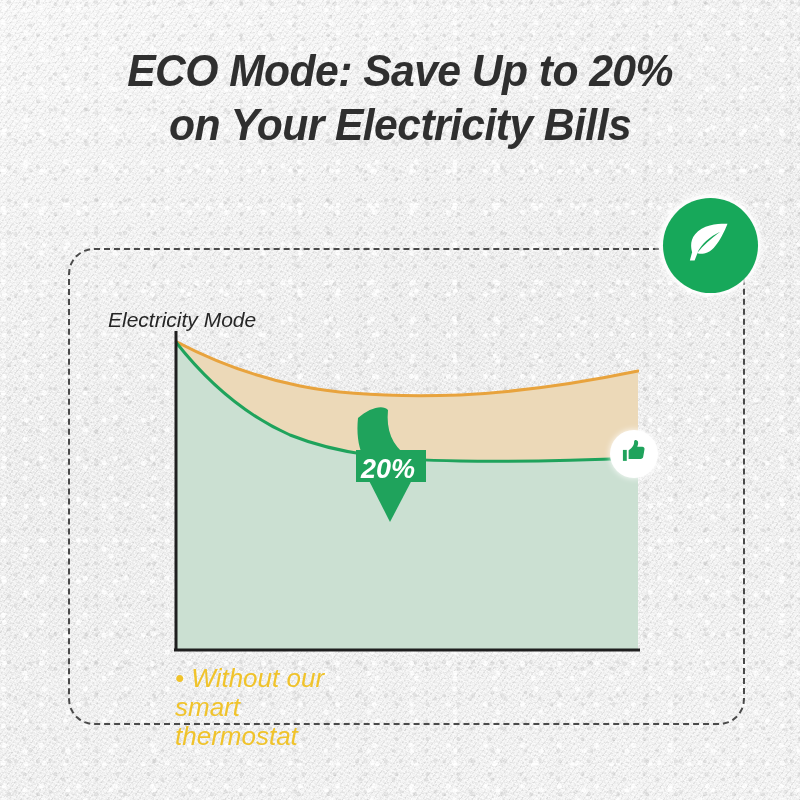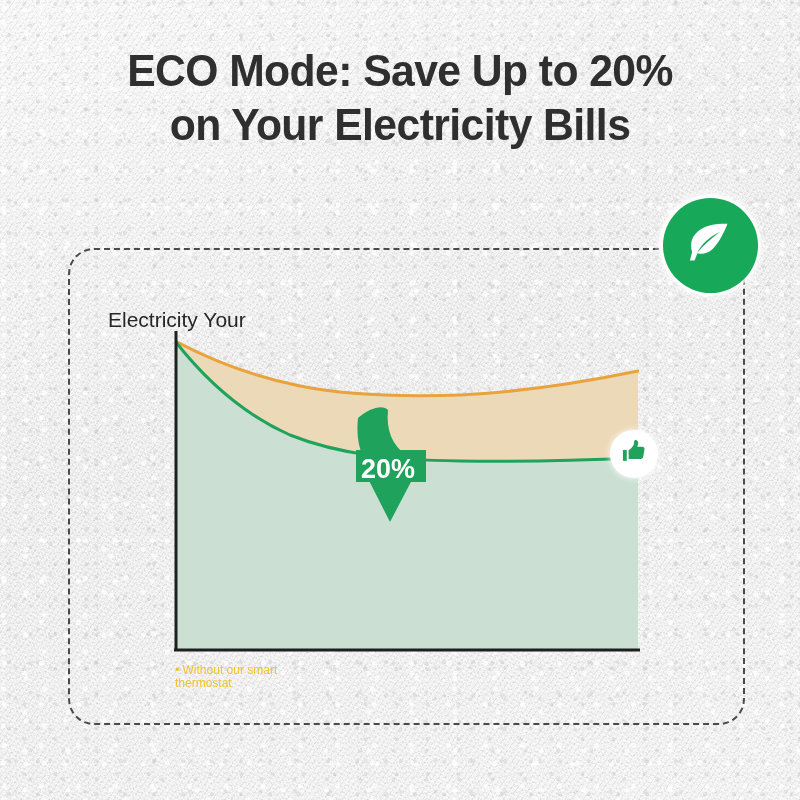--- a/index.html
+++ b/index.html
@@ -53,21 +53,21 @@
     z-index: 2;
     pointer-events: none;
     opacity: .5;
     background-image:
       repeating-radial-gradient(circle at 20% 30%, rgba(140,140,140,.10) 0 1px, rgba(0,0,0,0) 1px 4px),
       repeating-radial-gradient(circle at 70% 65%, rgba(255,255,255,.45) 0 1px, rgba(0,0,0,0) 1px 5px),
       repeating-radial-gradient(circle at 45% 85%, rgba(150,150,150,.10) 0 1px, rgba(0,0,0,0) 1px 3px);
     background-size: 13px 11px, 11px 13px, 9px 10px;
   }
 
-  .content { position: relative; z-index: 3; width: 800px; height: 708px; }
+  .content { position: relative; z-index: 3; width: 800px; height: 708px; font-style: italic; }
 
   
   .headline {
     position: absolute;
     left: 0;
     top: 44px;
     width: 800px;
     text-align: center;
     color: #2f2f2f;
     font-weight: 700;
@@ -147,21 +147,21 @@
     background: #ffffff;
     display: flex;
     align-items: center;
     justify-content: center;
     box-shadow: 0 0 6px rgba(255,255,255,.95);
   }
 
   
   .legend-item {
     position: absolute;
-    font-size: 12px;
+    font-size: 26px;
     font-family: "Liberation Sans", sans-serif;
     line-height: 1.12;
     white-space: pre-line;
   }
   .legend-without {
     left: 175px;
     top: 664px;
     color: #f0c32b;
     width: 210px;
   }
@@ -265,21 +265,21 @@
                    C 392,445 386,430 388,410
                    C 383,404 369,408 358,418 Z" fill="#1fa35c"></path>
 
           <path d="M356,455 L425,455 L390,522 Z" fill="#1fa35c"></path>
           <rect x="356" y="450" width="70" height="32" fill="#1fa35c"></rect>
           <text x="388" y="478" text-anchor="middle" font-family="Liberation Sans, sans-serif" font-size="27" font-weight="700" fill="#ffffff">20%</text>
         </g>
       </svg>
 
       
-      <div class="axis-title">Electricity Your</div>
+      <div class="axis-title">Electricity Mode</div>
 
       
       <div class="thumb-badge">
         <span>
           <svg width="28" height="28" viewBox="0 0 24 24" aria-hidden="true">
             <path d="M2.5 10.2h3.3v9.4H2.5z" fill="#1fa35c"></path>
             <path d="M7.4 10.5c1.6-1.1 3.4-3 4.2-4.6.5-1 .5-2 .5-2.8
                      0-.8.6-1.4 1.4-1.4 1 0 1.9.8 2 1.9.2 1.3-.2 2.6-.7 3.8h4.3
                      c1.2 0 2.1 1 1.9 2.2l-1.1 6.5c-.2 1.1-1.1 1.9-2.2 1.9H7.4z" fill="#1fa35c"></path>
           </svg>

